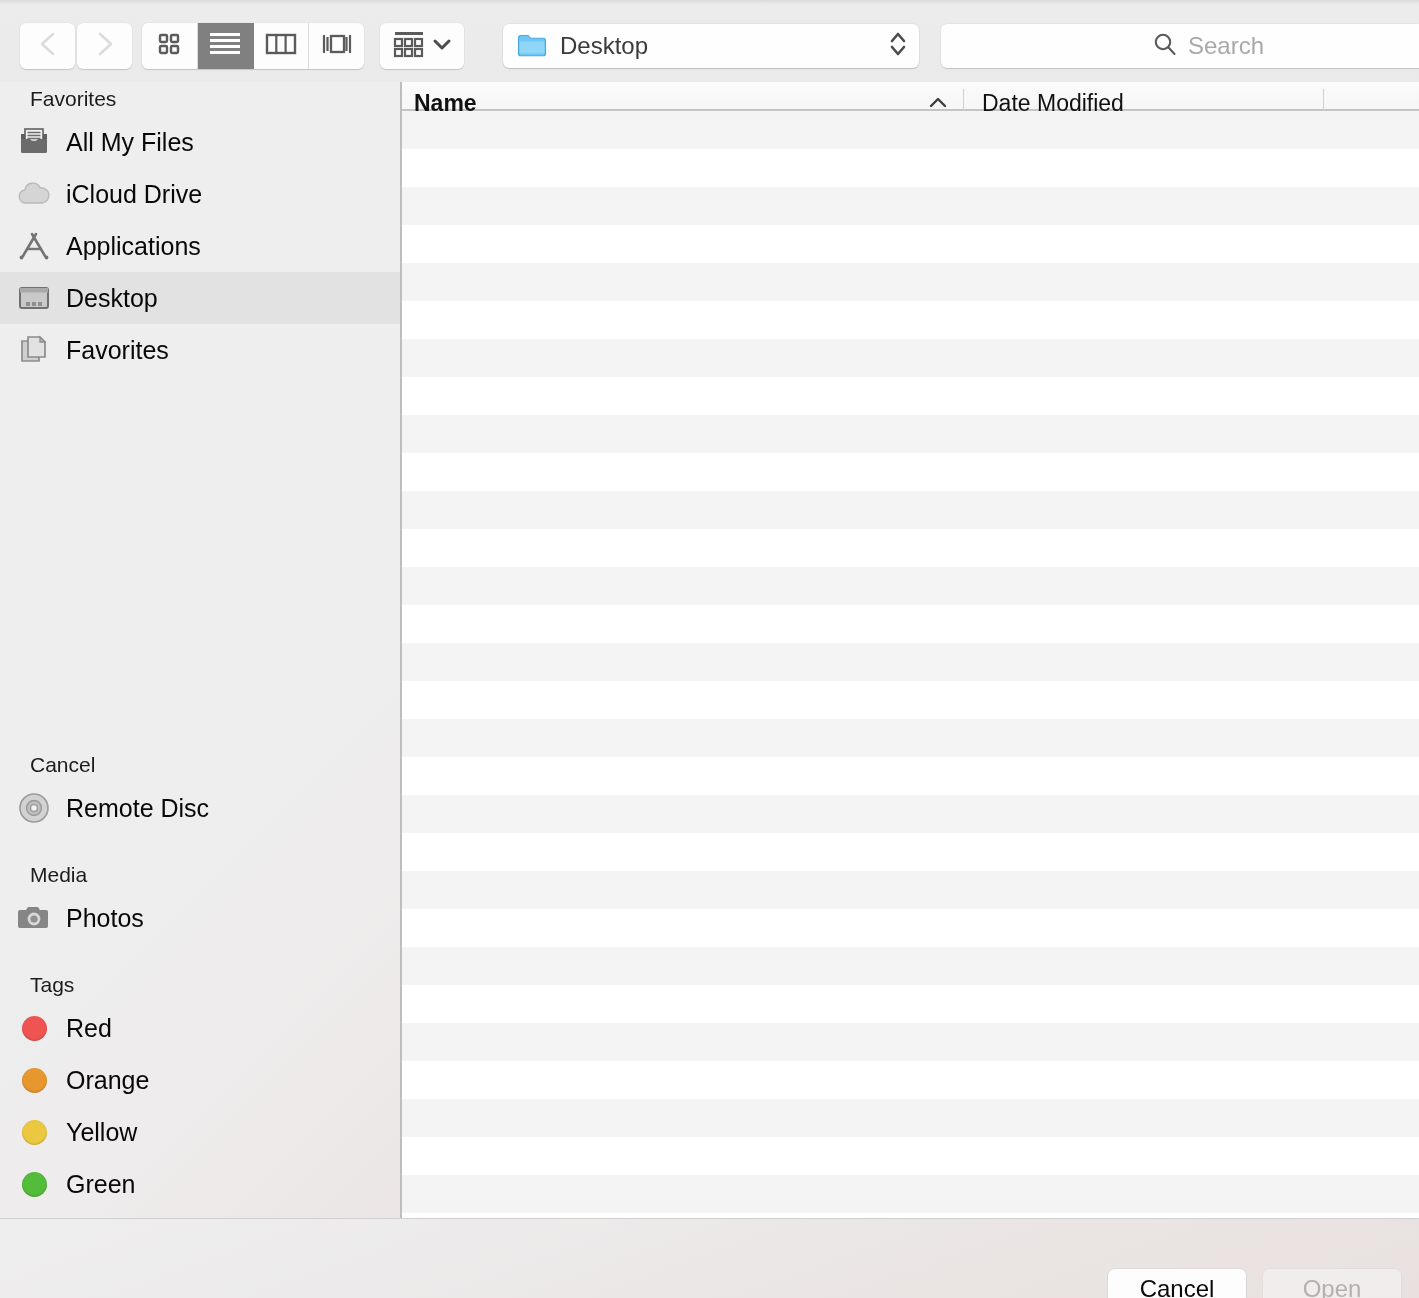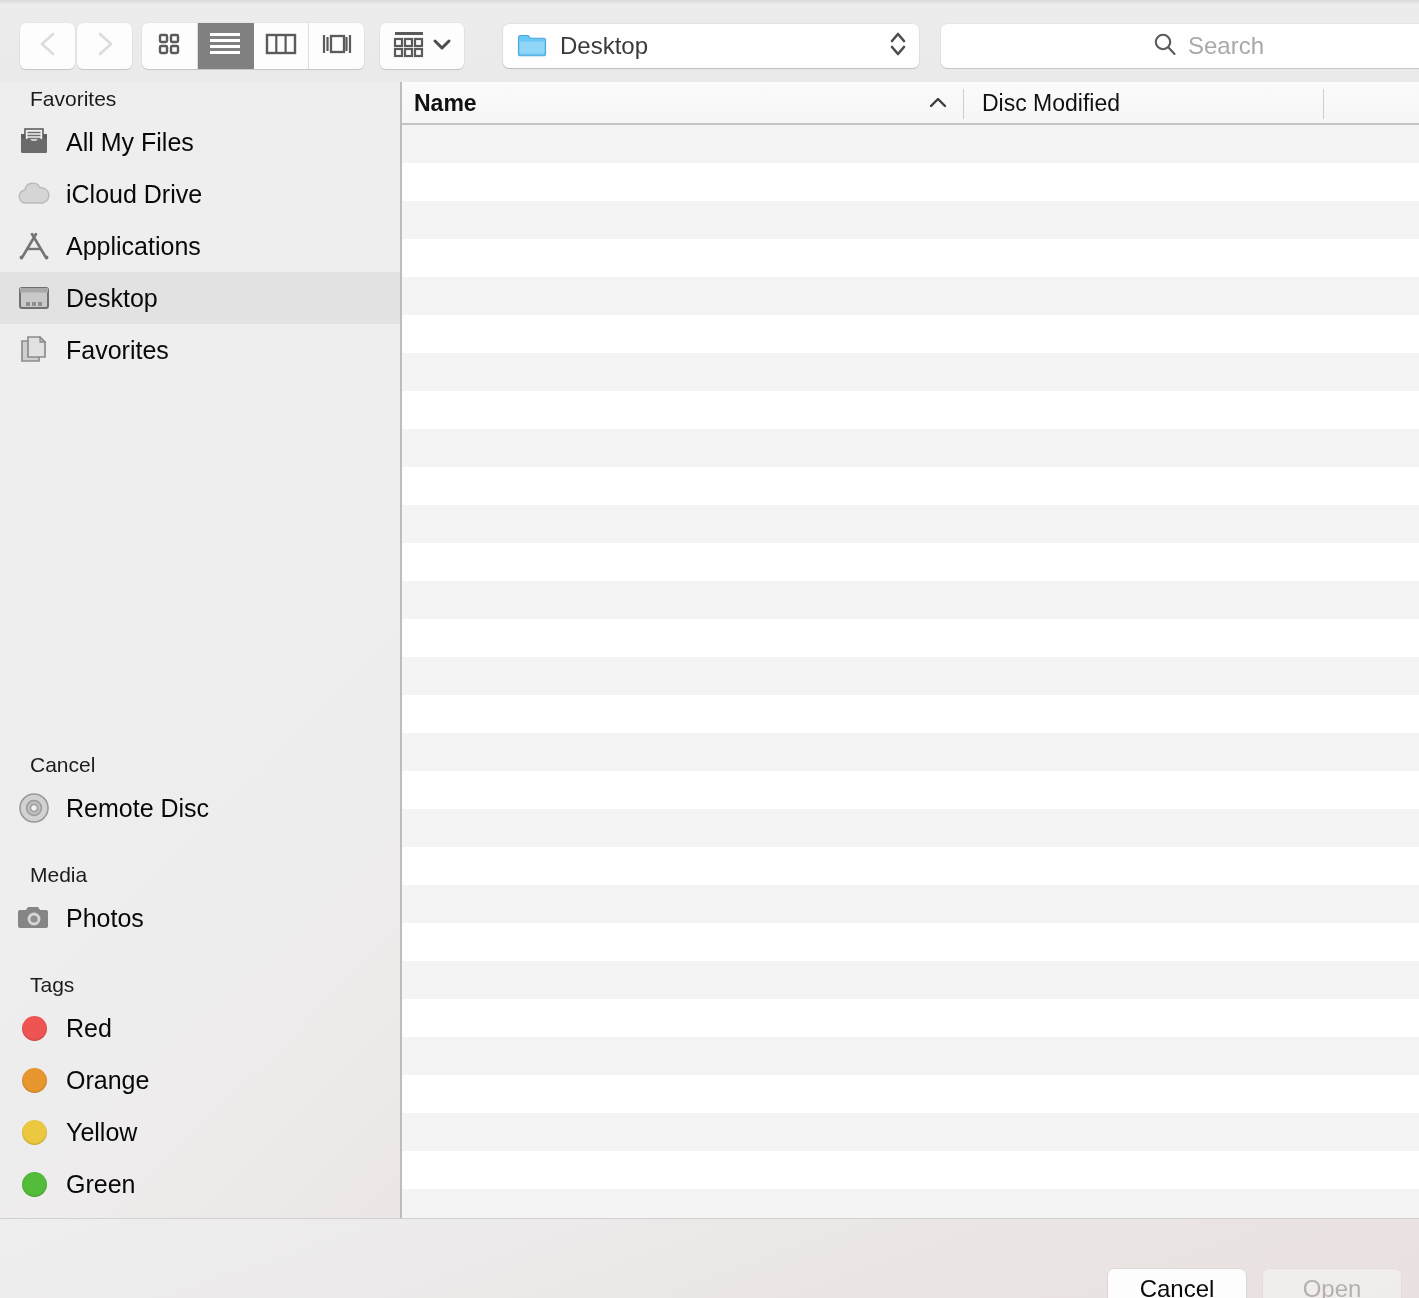--- a/index.html
+++ b/index.html
@@ -178,21 +178,21 @@
   
   .filelist {
     position: absolute;
     left: 402px; top: 0;
     width: 1017px; height: 1136px;
     background: #ffffff;
     overflow: hidden;
   }
   .col-header {
     position: relative;
-    height: 43px;
+    height: 29px;
     background: linear-gradient(to bottom, #fbfbfb 0%, #f6f6f6 100%);
     border-bottom: 2px solid #c4c4c4;
     box-sizing: border-box;
     padding-left: 32px;
   }
   .ch-cell {
     position: absolute;
     top: 0;
     height: 43px;
     line-height: 43px;
@@ -510,21 +510,21 @@
 
     <div class="filelist">
       <div class="col-header">
         <div class="ch-cell ch-name">Name</div>
         <span class="sort-arrow">
           <svg width="22" height="16" viewBox="0 0 22 16">
             <polyline points="4,11 11,4 18,11" fill="none" stroke="#3d3d3d" stroke-width="2.4" stroke-linecap="round" stroke-linejoin="round"></polyline>
           </svg>
         </span>
         <div class="ch-sep" style="left:561px"></div>
-        <div class="ch-cell ch-date">Disc Modified</div>
+        <div class="ch-cell ch-date">Date Modified</div>
         <div class="ch-sep" style="left:921px"></div>
       </div>
       <div class="rows" id="rows">
           <div class="frow odd"></div>
           <div class="frow even"></div>
           <div class="frow odd"></div>
           <div class="frow even"></div>
           <div class="frow odd"></div>
           <div class="frow even"></div>
           <div class="frow odd"></div>

